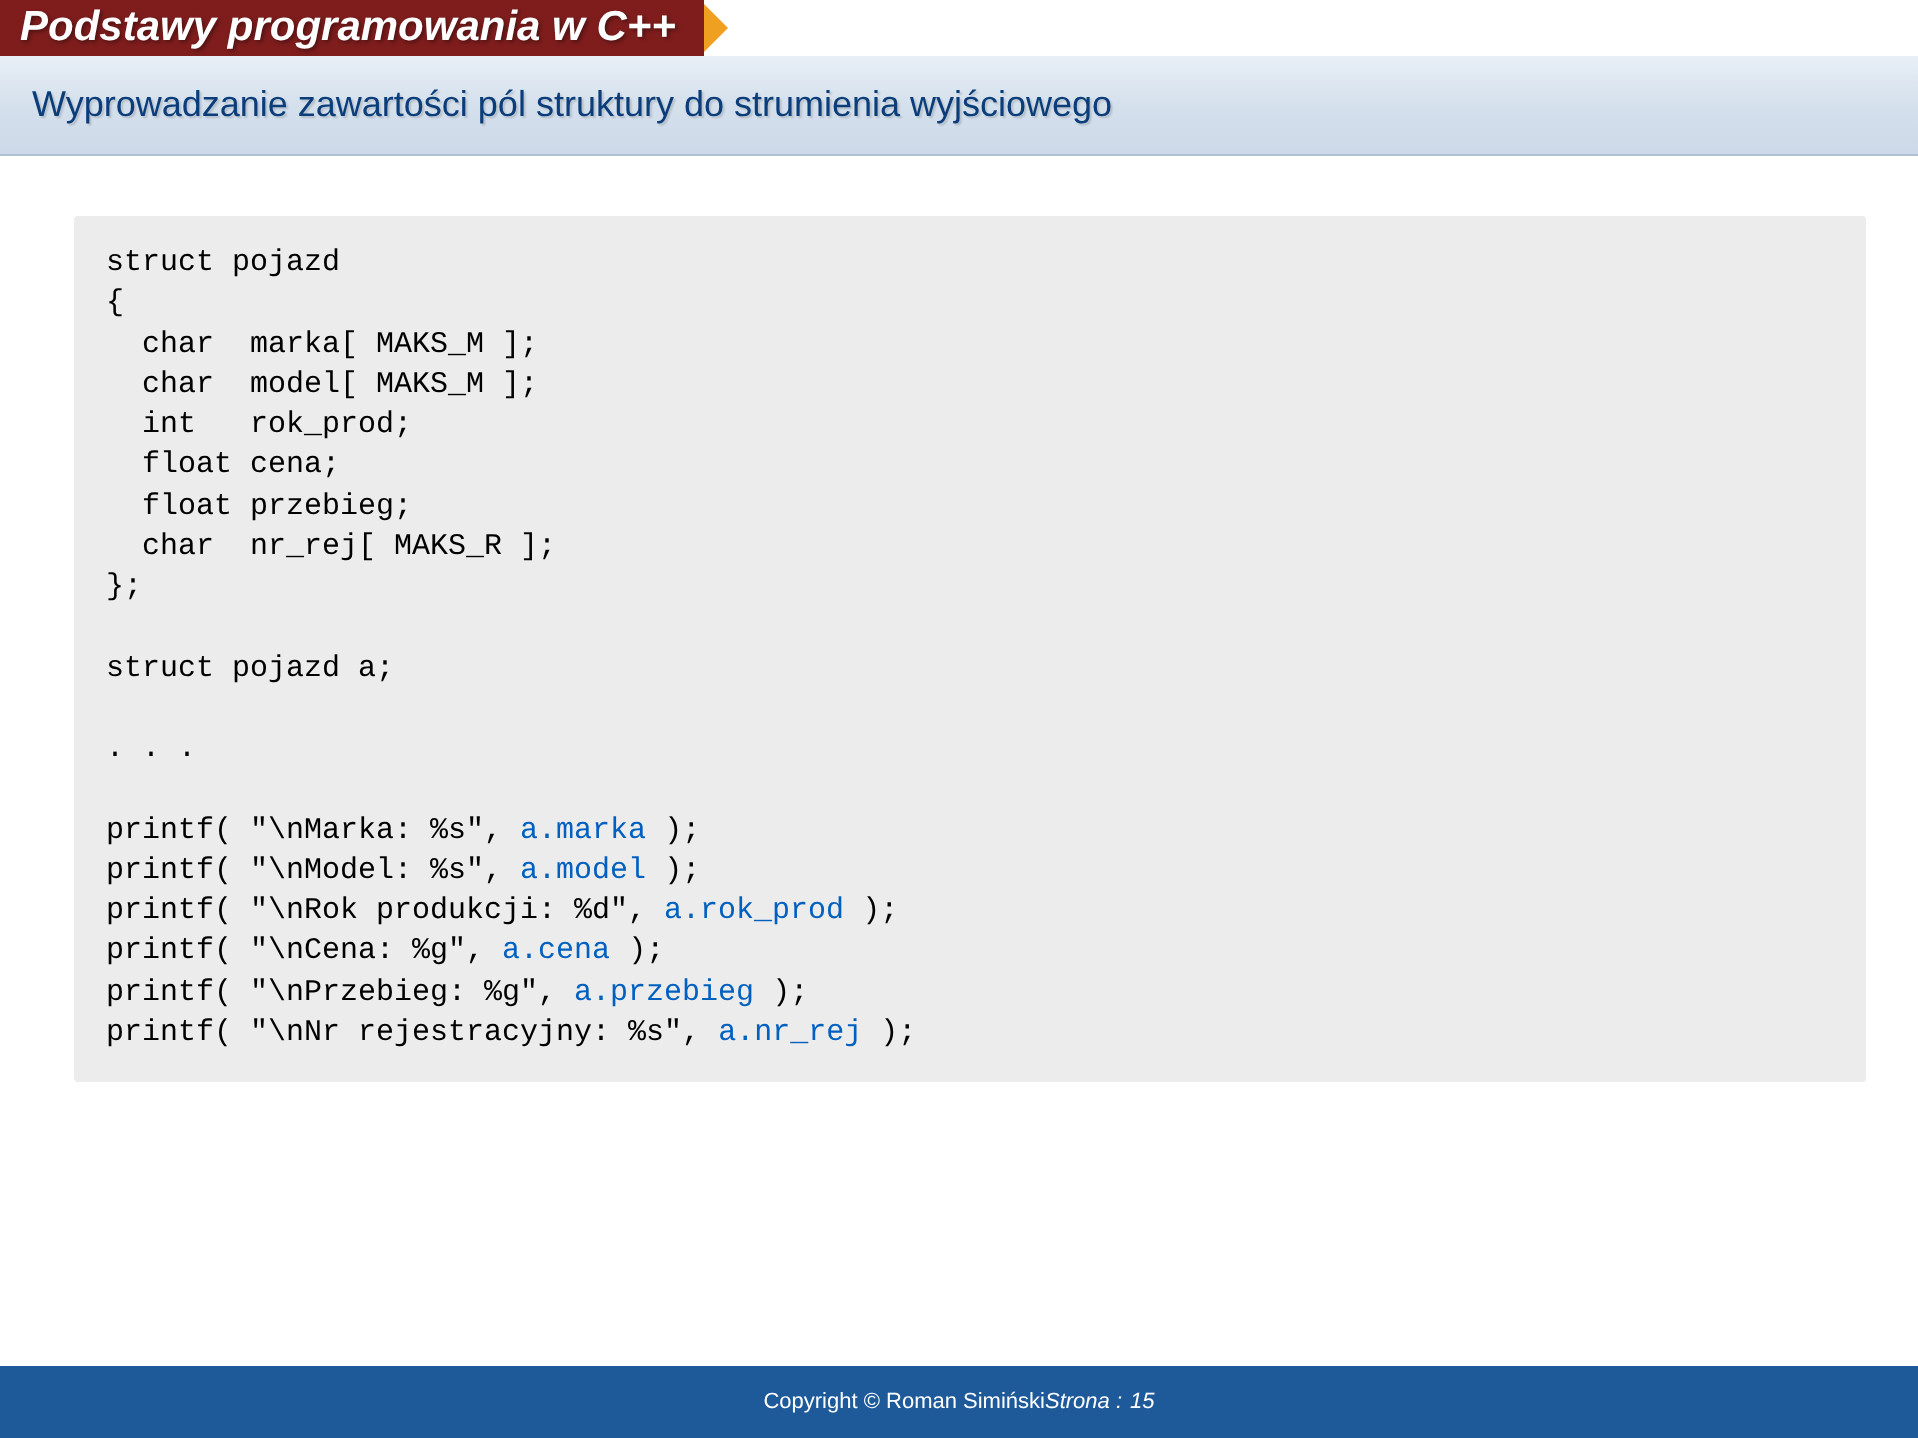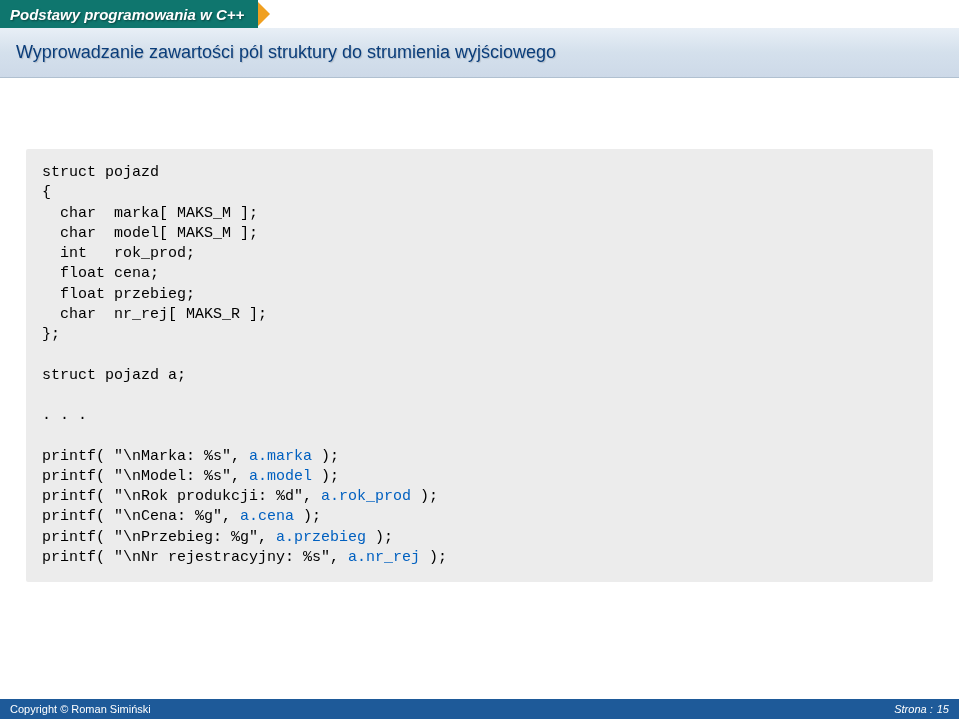--- a/index.html
+++ b/index.html
@@ -11,24 +11,24 @@
   position: relative;
   overflow: hidden;
 }
 .header-bar {
   display: flex;
   align-items: center;
   height: 28px;
   background: #ffffff;
 }
 .breadcrumb-left {
-  background: #0f766e;
+  background: #7f1d1d;
   color: #ffffff;
   font-weight: bold;
-  font-size: 15px;
+  font-size: 21px;
   padding: 4px 14px 4px 10px;
   height: 28px;
   display: flex;
   align-items: center;
   text-shadow: 1px 1px 2px rgba(0,0,0,0.4);
   font-style: italic;
   position: relative;
 }
 .breadcrumb-arrow {
   width: 0;
@@ -51,22 +51,21 @@
   padding: 14px 16px;
   border-bottom: 1px solid #b0c0d0;
 }
 .title-text {
   color: #0a3d7a;
   font-size: 18px;
   font-weight: normal;
   text-shadow: 1px 1px 1px rgba(0,0,0,0.15);
 }
 .content {
-  padding: 30px 26px 20px 26px;
-  margin-top: 41px;
+  padding: 30px 26px 20px 37px;
 }
 .code-box {
   background: #ececec;
   padding: 14px 16px;
   font-family: "Courier New", monospace;
   font-size: 15px;
   line-height: 1.35;
   color: #000000;
   white-space: pre;
   border-radius: 2px;
@@ -75,23 +74,23 @@
 .footer {
   position: absolute;
   bottom: 0;
   left: 0;
   right: 0;
   background: #1e5a99;
   color: #ffffff;
   font-size: 11px;
   padding: 3px 10px;
   display: flex;
-  justify-content: space-between;
+  justify-content: center;
   align-items: center;
-  height: 20px;
+  height: 36px;
 }
 .footer-right {
   display: flex;
   gap: 4px;
   font-style: italic;
 }
 </style>
 </head>
 <body>
 

